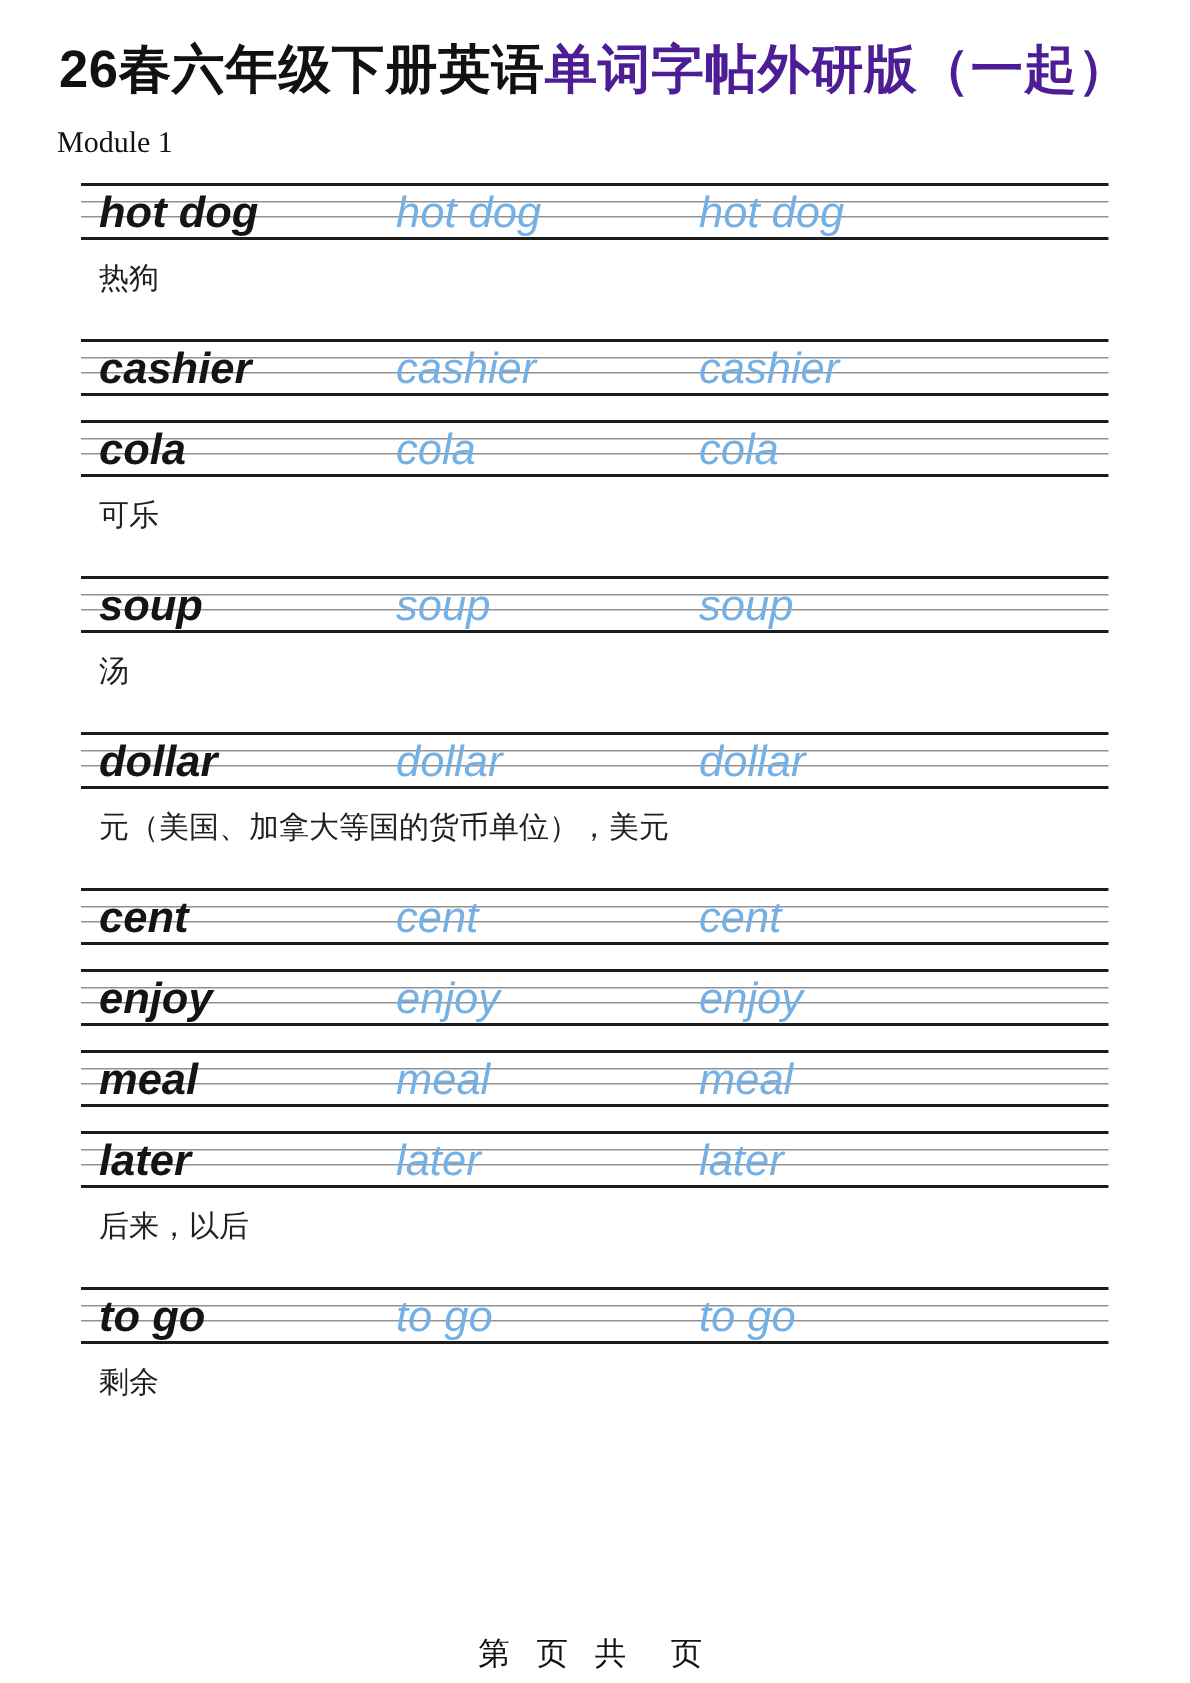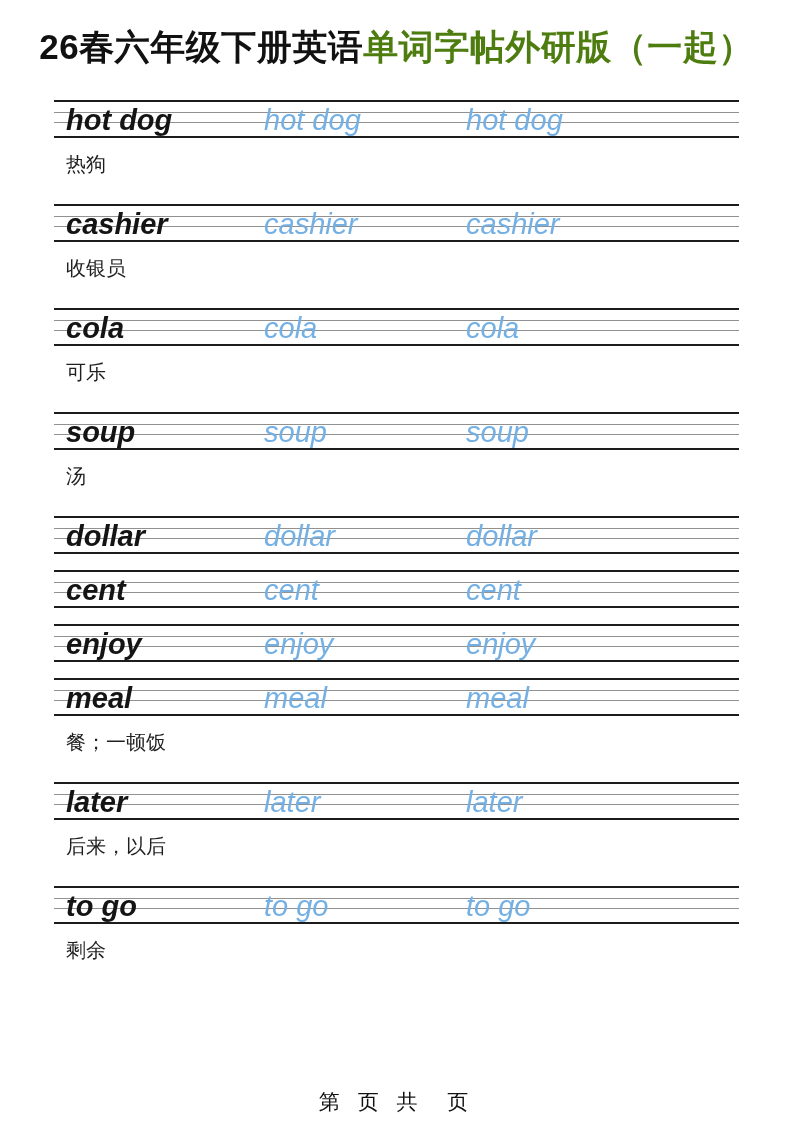--- a/index.html
+++ b/index.html
@@ -59,24 +59,25 @@
     text-align: center; font-family: "Liberation Sans", sans-serif;
     font-size: 21px; color: #111;
   }
   .footer span { white-space: pre; letter-spacing: 6px; }
 </style>
 </head>
 <body>
 
 <div class="page">
 
-  <h1 class="title"><span class="t-black">26春六年级下册英语</span><span class="t-red" style="color: #4d7c0f;">单词字帖外研版（一起）</span></h1>
+  <h1 class="title"><span class="t-black">26春六年级下册英语</span><span class="t-red" style="color: #4c1d95;">单词字帖外研版（一起）</span></h1>
 
   <main class="content" id="content">
   <section class="module">
+    <div class="module-label">Module 1</div>
     <div class="words">
   <div class="word-item">
     <div class="guide">
       <div class="gl gl-top" style="background: rgb(28, 28, 28);"></div>
       <div class="gl gl-mid1" style="background: rgb(145, 145, 145);"></div>
       <div class="gl gl-mid2" style="background: rgb(145, 145, 145);"></div>
       <div class="gl gl-bottom" style="background: rgb(28, 28, 28);"></div>
       <span class="w-black">hot dog</span>
       <span class="w-trace w1" style="color: rgb(116, 176, 228);">hot dog</span>
       <span class="w-trace w2" style="color: rgb(116, 176, 228);">hot dog</span>
@@ -87,21 +88,20 @@
   <div class="word-item">
     <div class="guide">
       <div class="gl gl-top" style="background: rgb(28, 28, 28);"></div>
       <div class="gl gl-mid1" style="background: rgb(145, 145, 145);"></div>
       <div class="gl gl-mid2" style="background: rgb(145, 145, 145);"></div>
       <div class="gl gl-bottom" style="background: rgb(28, 28, 28);"></div>
       <span class="w-black">cashier</span>
       <span class="w-trace w1" style="color: rgb(116, 176, 228);">cashier</span>
       <span class="w-trace w2" style="color: rgb(116, 176, 228);">cashier</span>
     </div>
-    <div class="meaning">收银员</div>
   </div>
 
   <div class="word-item">
     <div class="guide">
       <div class="gl gl-top" style="background: rgb(28, 28, 28);"></div>
       <div class="gl gl-mid1" style="background: rgb(145, 145, 145);"></div>
       <div class="gl gl-mid2" style="background: rgb(145, 145, 145);"></div>
       <div class="gl gl-bottom" style="background: rgb(28, 28, 28);"></div>
       <span class="w-black">cola</span>
       <span class="w-trace w1" style="color: rgb(116, 176, 228);">cola</span>
@@ -126,20 +126,21 @@
   <div class="word-item">
     <div class="guide">
       <div class="gl gl-top" style="background: rgb(28, 28, 28);"></div>
       <div class="gl gl-mid1" style="background: rgb(145, 145, 145);"></div>
       <div class="gl gl-mid2" style="background: rgb(145, 145, 145);"></div>
       <div class="gl gl-bottom" style="background: rgb(28, 28, 28);"></div>
       <span class="w-black">dollar</span>
       <span class="w-trace w1" style="color: rgb(116, 176, 228);">dollar</span>
       <span class="w-trace w2" style="color: rgb(116, 176, 228);">dollar</span>
     </div>
+    <div class="meaning">元（美国、加拿大等国的货币单位），美元</div>
   </div>
 
   <div class="word-item">
     <div class="guide">
       <div class="gl gl-top" style="background: rgb(28, 28, 28);"></div>
       <div class="gl gl-mid1" style="background: rgb(145, 145, 145);"></div>
       <div class="gl gl-mid2" style="background: rgb(145, 145, 145);"></div>
       <div class="gl gl-bottom" style="background: rgb(28, 28, 28);"></div>
       <span class="w-black">cent</span>
       <span class="w-trace w1" style="color: rgb(116, 176, 228);">cent</span>
@@ -162,21 +163,20 @@
   <div class="word-item">
     <div class="guide">
       <div class="gl gl-top" style="background: rgb(28, 28, 28);"></div>
       <div class="gl gl-mid1" style="background: rgb(145, 145, 145);"></div>
       <div class="gl gl-mid2" style="background: rgb(145, 145, 145);"></div>
       <div class="gl gl-bottom" style="background: rgb(28, 28, 28);"></div>
       <span class="w-black">meal</span>
       <span class="w-trace w1" style="color: rgb(116, 176, 228);">meal</span>
       <span class="w-trace w2" style="color: rgb(116, 176, 228);">meal</span>
     </div>
-    <div class="meaning">餐；一顿饭</div>
   </div>
 </div>
   </section>
 
   <section class="module">
     <div class="words">
   <div class="word-item">
     <div class="guide">
       <div class="gl gl-top" style="background: rgb(28, 28, 28);"></div>
       <div class="gl gl-mid1" style="background: rgb(145, 145, 145);"></div>

